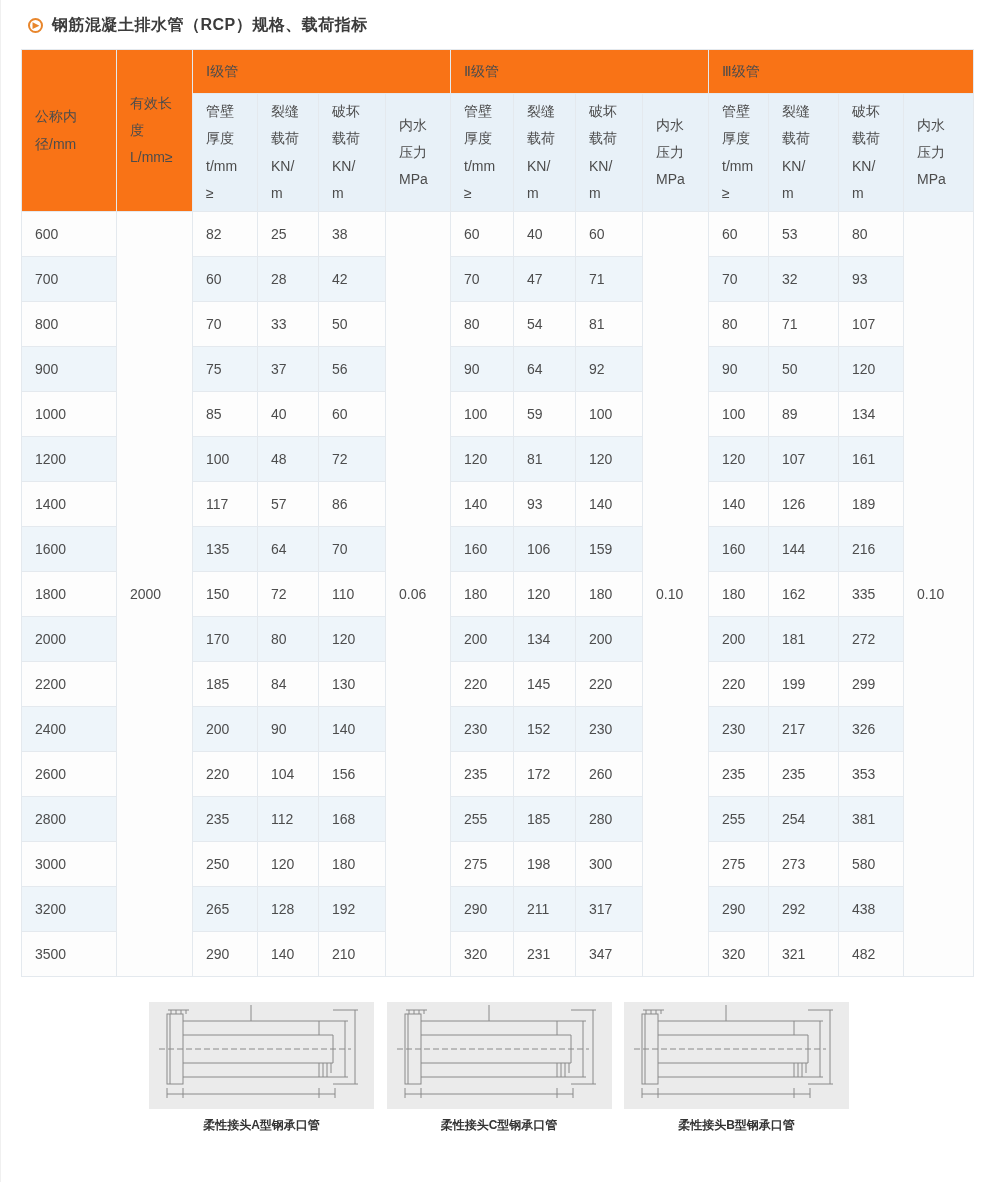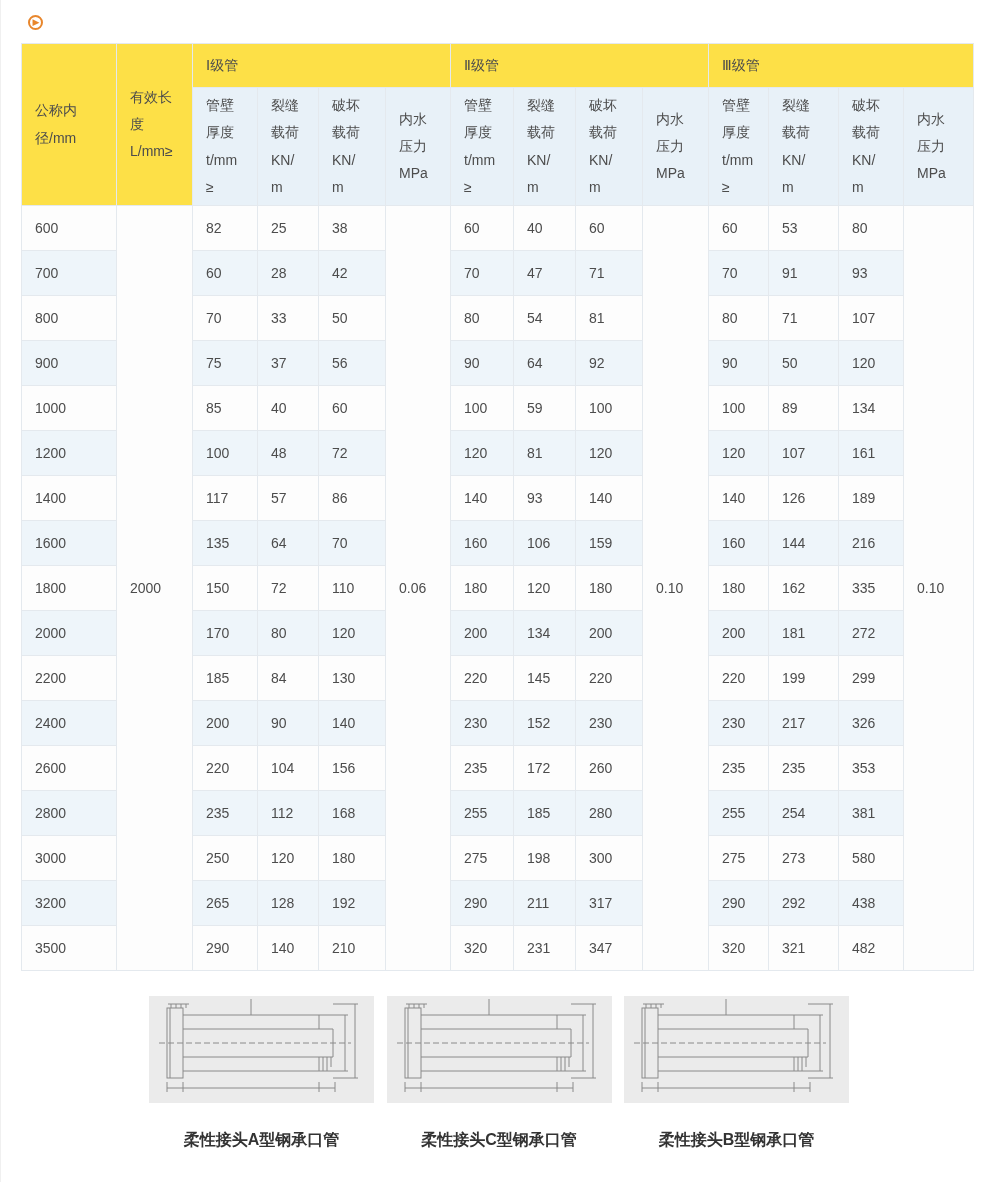--- a/index.html
+++ b/index.html
@@ -18,43 +18,44 @@
     display:flex; align-items:center; justify-content:center; flex:0 0 auto;
   }
   .title-icon span { color:#e8862c; font-size:9px; font-weight:bold; line-height:1; transform:translateX(0.5px); }
   .page-title { font-size:16px; font-weight:bold; color:#3b3b3b; letter-spacing:0.5px; }
   
   table.spec { border-collapse:collapse; table-layout:fixed; width:952px; margin-left:20px; }
   .spec th, .spec td {
     border:1px solid #e4e9ee; font-weight:normal; text-align:left;
     font-size:14px; color:#4c4c4c; padding:0 2px 0 13px; overflow:hidden;
   }
-  .spec thead tr.group-row th { height:44px; background:#fde047; }
+  .spec thead tr.group-row th { height:44px; background:#f97316; }
   .spec thead tr.sub-row th {
     height:118px; background:#e8f1f8; white-space:pre-line;
     line-height:1.95; vertical-align:middle;
   }
   .spec th.span-head { background:#fafafa; white-space:pre-line; line-height:1.95; vertical-align:middle; }
   .spec tbody td { height:45px; background:#fdfdfd; }
   .spec tbody tr.alt td { background:#eef5fa; }
   .spec tbody td.merged { background:#fdfdfd; vertical-align:middle; }
   
   .diagrams { display:flex; justify-content:space-between; width:700px; margin:25px 0 0 148px; }
   .panel { width:225px; }
   .drawing { width:225px; height:107px; background:#ebebeb; }
   .drawing svg { display:block; }
-  figcaption { text-align:center; font-size:16px; font-weight:bold; color:#333333; margin-top:27px; }
+  figcaption { text-align:center; font-size:12px; font-weight:bold; color:#333333; margin-top:8px; }
 </style>
 </head>
 <body>
 
 <div class="title-row">
   <div class="title-icon">
       <span>▶</span>
     </div>
+  <div class="page-title">钢筋混凝土排水管（RCP）规格、载荷指标</div>
 </div>
 
 <table class="spec">
   <colgroup>
     <col style="width:95px">
       <col style="width:76px">
     <col style="width:65px">
       <col style="width:61px">
       <col style="width:67px">
       <col style="width:65px">
@@ -145,21 +146,21 @@
       </tr>
       <tr class="alt">
         <td>700</td>
         <td>60</td>
         <td>28</td>
         <td>42</td>
         <td>70</td>
         <td>47</td>
         <td>71</td>
         <td>70</td>
-        <td>91</td>
+        <td>32</td>
         <td>93</td>
       </tr>
       <tr>
         <td>800</td>
         <td>70</td>
         <td>33</td>
         <td>50</td>
         <td>80</td>
         <td>54</td>
         <td>81</td>

